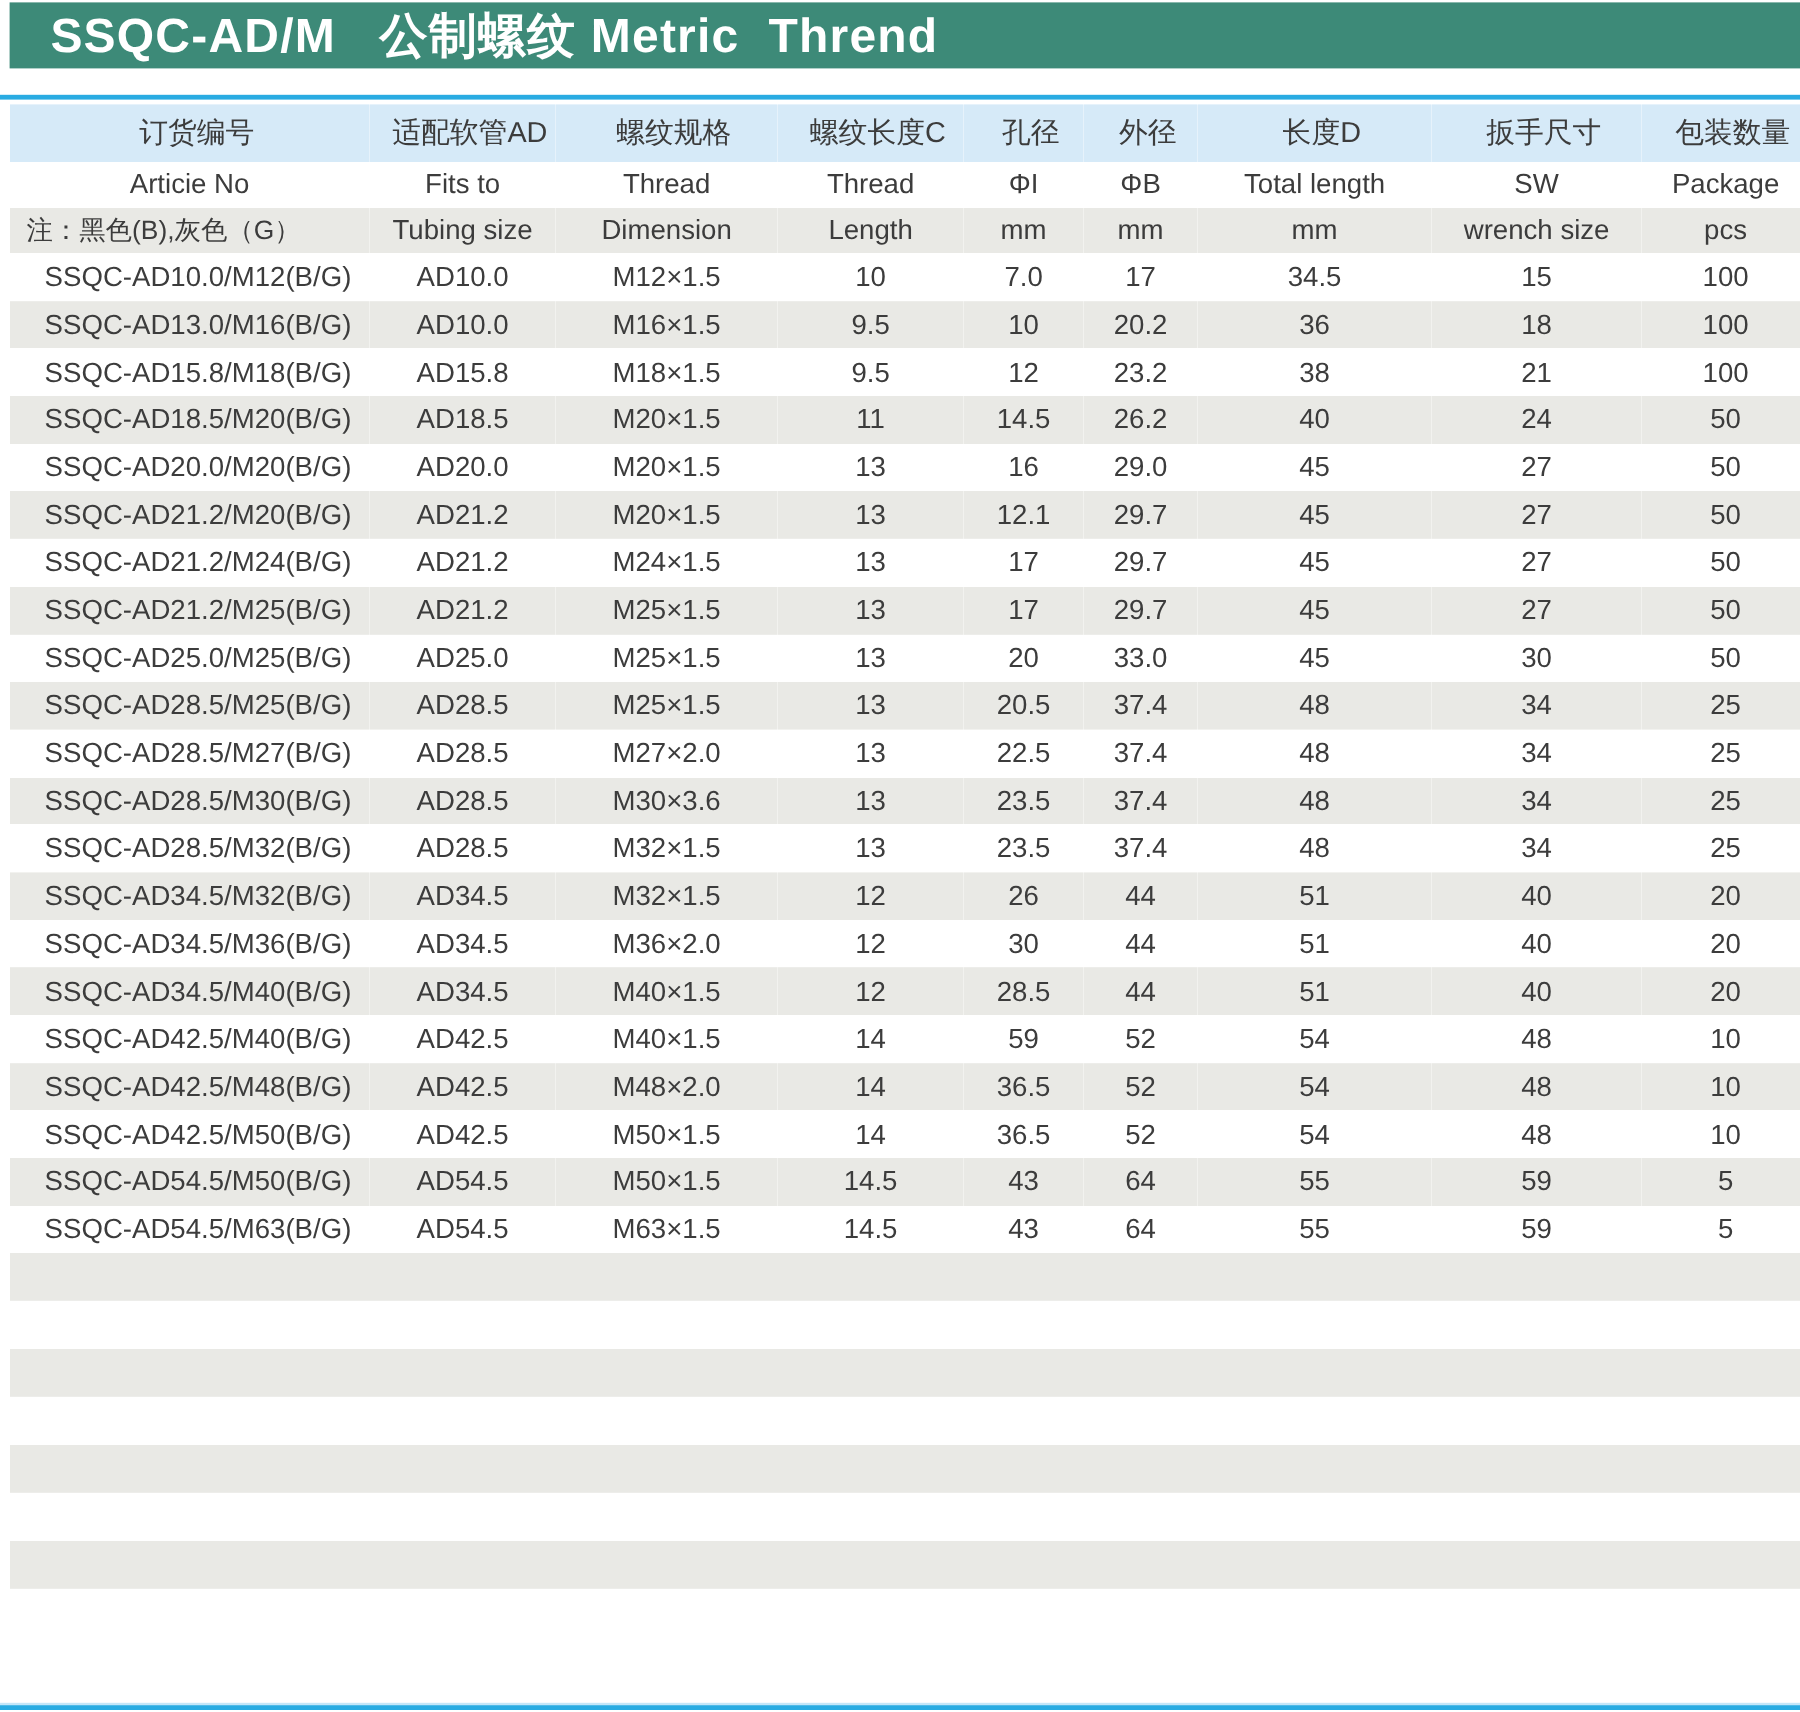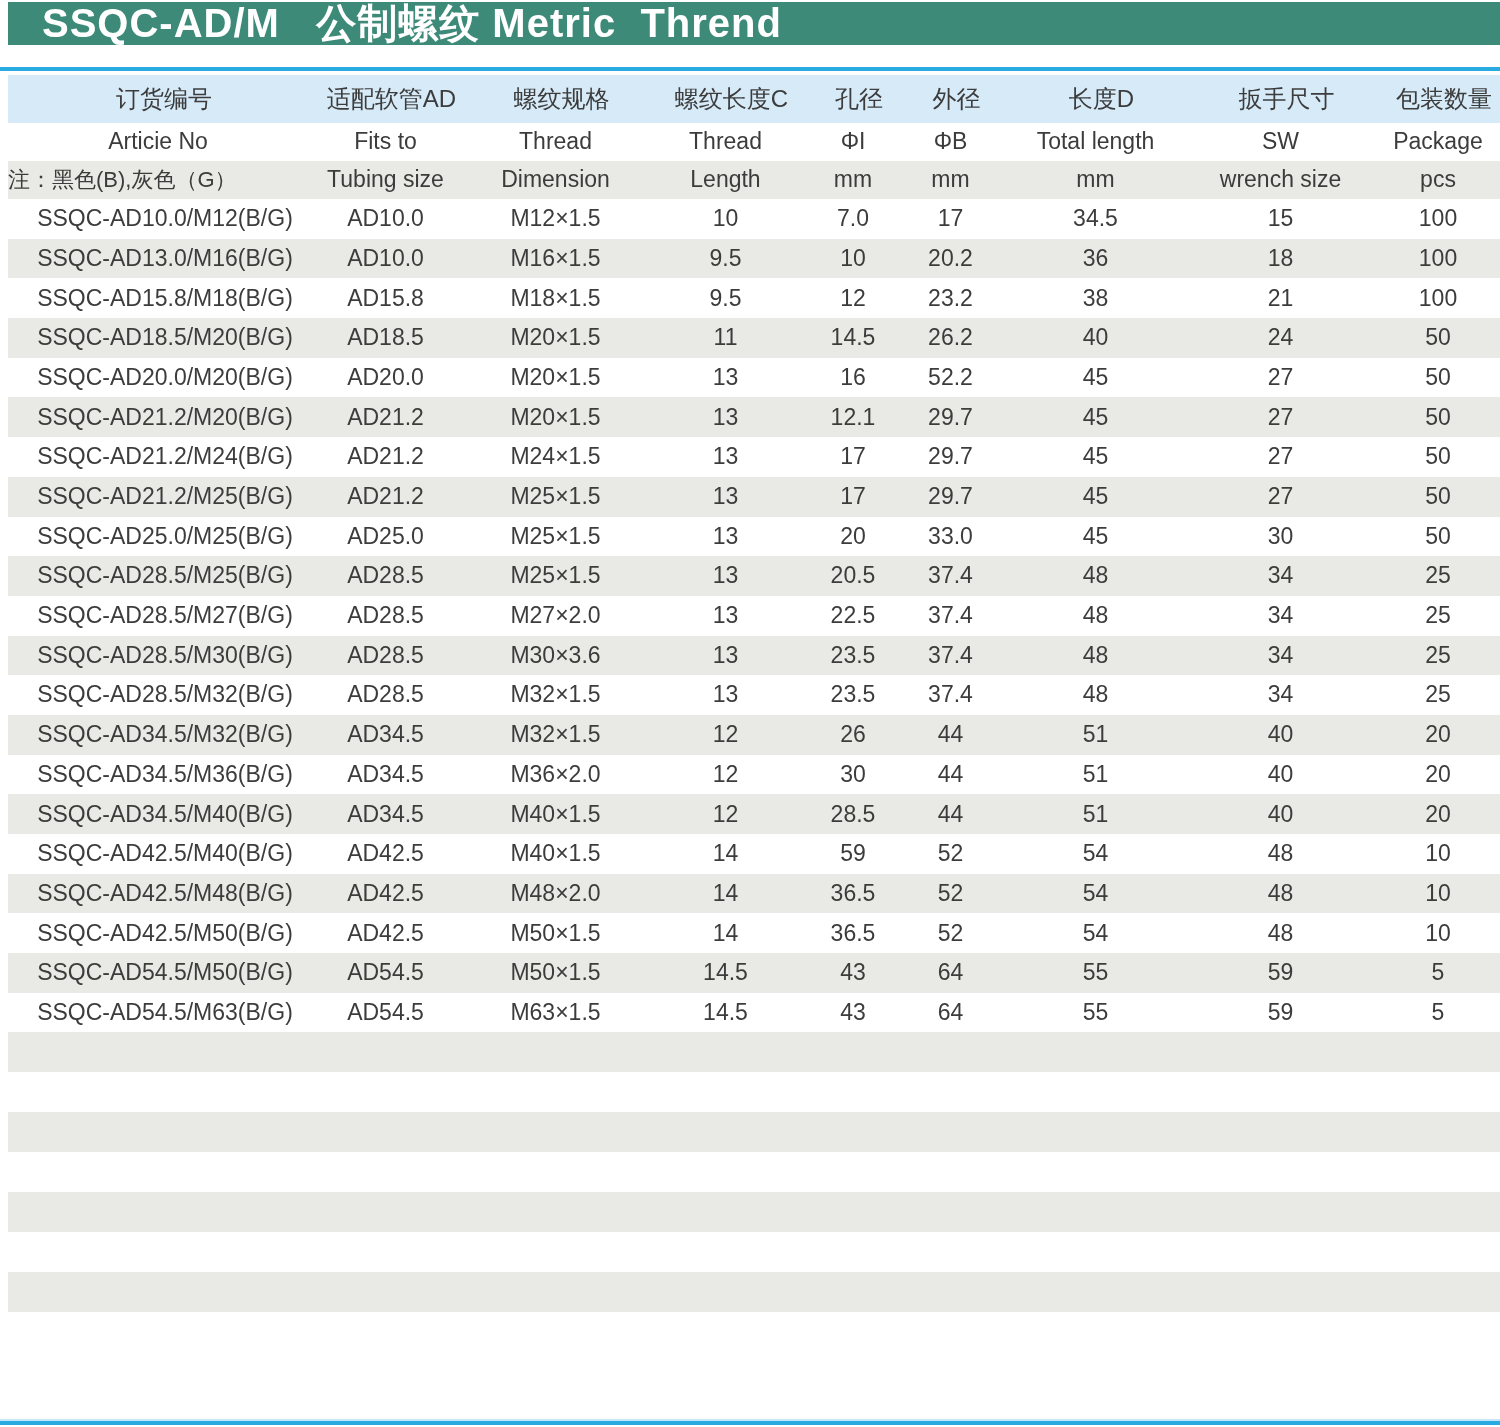--- a/index.html
+++ b/index.html
@@ -7,40 +7,40 @@
     --hdr-blue:#d6eaf8; --stripe:#e9e9e5; --ink:#3c3c3c;
   }
   *{box-sizing:border-box;}
   html,body{margin:0;padding:0;}
   body{
     width:1500px;height:1427px;background:#ffffff;
     font-family:"Liberation Sans","DejaVu Sans",sans-serif;color:var(--ink);
   }
   .page{position:relative;width:1500px;height:1427px;overflow:hidden;background:#fff;}
   .title-bar{
-    margin:2px 0 0 8px;height:43px;background:var(--title-bg);
+    margin:2px 0 0 8px;height:55px;background:var(--title-bg);
     display:flex;align-items:center;padding-left:34px;
   }
   .title-bar .title{
     color:var(--title-fg);font-size:40px;font-weight:bold;
     letter-spacing:1px;white-space:pre;
   }
   .accent-line{margin-top:22px;height:4px;background:var(--accent);width:100%;}
   table.spec-table{
     margin:4px 0 0 8px;width:1492px;border-collapse:collapse;table-layout:fixed;
   }
   table.spec-table th,table.spec-table td{
     padding:0;text-align:center;vertical-align:middle;
     font-weight:normal;font-size:23px;line-height:1.1;overflow:hidden;white-space:nowrap;
   }
   tr.h-cn{height:48px;background:var(--hdr-blue);}
   tr.h-cn th{font-size:24px;padding-left:12px;}
   tr.h-en{height:38px;background:#ffffff;}
   tr.h-unit{height:38px;background:var(--stripe);}
-  tr.h-unit th.c0{text-align:left;font-size:22px;}
+  tr.h-unit th.c0{text-align:left;padding-left:14px;font-size:22px;}
   tbody tr.data-row{height:39.7px;background:#ffffff;}
   tbody tr.empty-row{height:40px;background:#ffffff;}
   tbody tr:nth-child(even){background:var(--stripe);}
   tbody td.c0{text-align:center;padding-left:14px;}
   .bottom-line{position:absolute;left:0;right:0;top:1419px;}
   .bottom-line .light{height:2px;background:#c4e6f8;}
   .bottom-line .main{height:4px;background:var(--accent);}
 </style>
 </head>
 <body>
@@ -144,21 +144,21 @@
           <td>40</td>
           <td>24</td>
           <td>50</td>
         </tr>
         <tr class="data-row">
           <td class="c0">SSQC-AD20.0/M20(B/G)</td>
           <td>AD20.0</td>
           <td>M20×1.5</td>
           <td>13</td>
           <td>16</td>
-          <td>52.2</td>
+          <td>29.0</td>
           <td>45</td>
           <td>27</td>
           <td>50</td>
         </tr>
         <tr class="data-row">
           <td class="c0">SSQC-AD21.2/M20(B/G)</td>
           <td>AD21.2</td>
           <td>M20×1.5</td>
           <td>13</td>
           <td>12.1</td>

